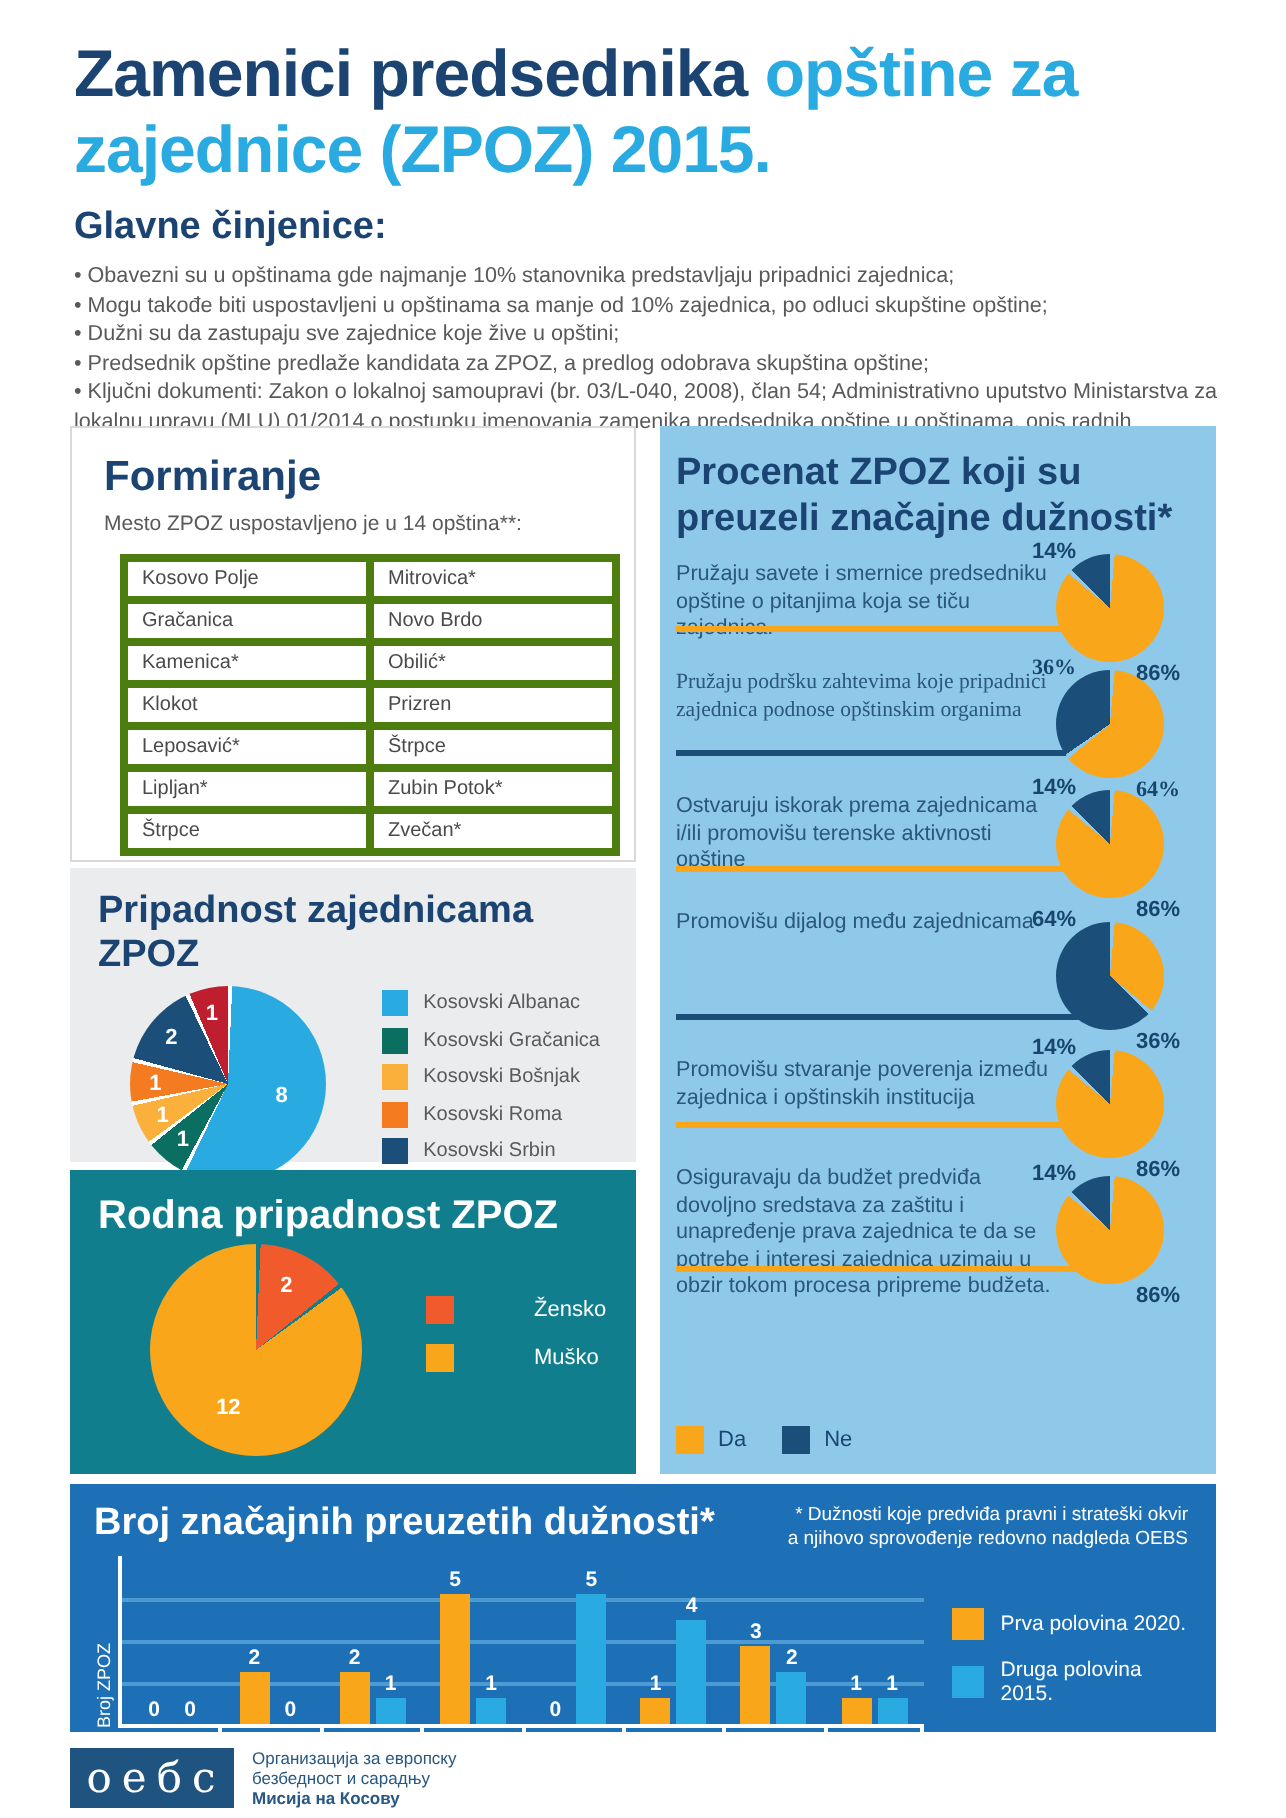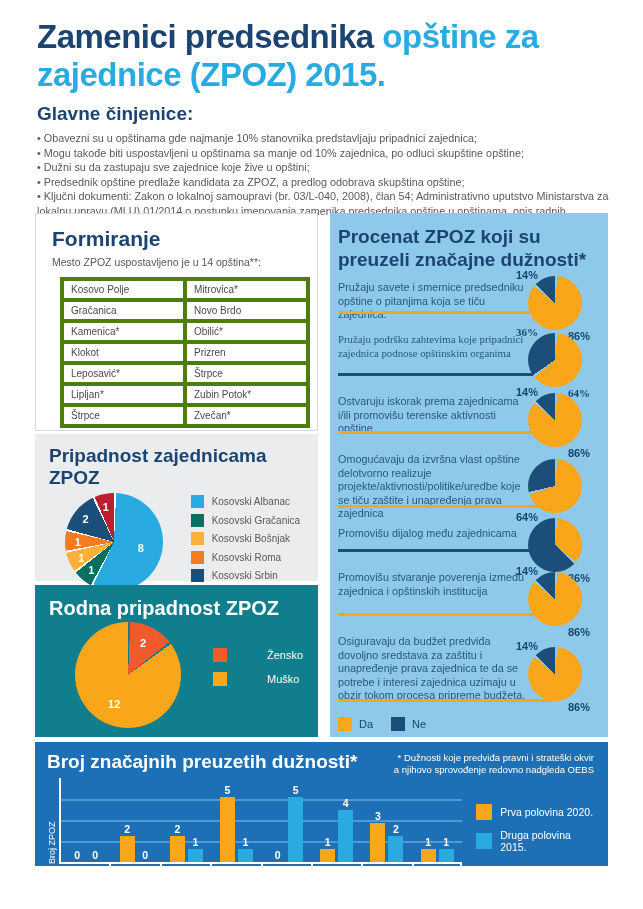--- a/index.html
+++ b/index.html
@@ -268,29 +268,20 @@
     <div class="duty-item">
       <div class="duty-rule" style="background: rgb(250, 166, 26);"></div>
       <div class="duty-text">Ostvaruju iskorak prema zajednicama i/ili promovišu terenske aktivnosti opštine</div>
       <div class="duty-pie-wrap">
         <span class="pct pct-ne">14%</span>
         <div class="duty-pie pie" style="background: conic-gradient(rgb(143, 201, 233) 0%, rgb(143, 201, 233) 1.4%, rgb(250, 166, 26) 1.4%, rgb(250, 166, 26) 86%, rgb(143, 201, 233) 86%, rgb(143, 201, 233) 87.4%, rgb(27, 78, 121) 87.4%, rgb(27, 78, 121) 100%);"></div>
         <span class="pct pct-da">86%</span>
       </div>
     </div>
 
-    <div class="duty-item">
-      <div class="duty-rule" style="background: rgb(250, 166, 26);"></div>
-      <div class="duty-text">Omogućavaju da izvršna vlast opštine delotvorno realizuje projekte/aktivnosti/politike/uredbe koje se tiču zaštite i unapređenja prava zajednica</div>
-      <div class="duty-pie-wrap">
-        <span class="pct pct-ne"></span>
-        <div class="duty-pie pie" style="background: conic-gradient(rgb(143, 201, 233) 0%, rgb(143, 201, 233) 1.4%, rgb(250, 166, 26) 1.4%, rgb(250, 166, 26) 70%, rgb(143, 201, 233) 70%, rgb(143, 201, 233) 71.4%, rgb(27, 78, 121) 71.4%, rgb(27, 78, 121) 100%);"></div>
-        <span class="pct pct-da"></span>
-      </div>
-    </div>
 
     <div class="duty-item">
       <div class="duty-rule" style="background: rgb(27, 78, 121);"></div>
       <div class="duty-text">Promovišu dijalog među zajednicama</div>
       <div class="duty-pie-wrap">
         <span class="pct pct-ne">64%</span>
         <div class="duty-pie pie" style="background: conic-gradient(rgb(143, 201, 233) 0%, rgb(143, 201, 233) 1.4%, rgb(250, 166, 26) 1.4%, rgb(250, 166, 26) 36%, rgb(143, 201, 233) 36%, rgb(143, 201, 233) 37.4%, rgb(27, 78, 121) 37.4%, rgb(27, 78, 121) 100%);"></div>
         <span class="pct pct-da">36%</span>
       </div>
     </div>
@@ -439,14 +430,22 @@
             <span class="lbl">Prva polovina 2020.</span>
           </div>
         <div class="legend-row">
             <span class="sw" style="background: rgb(41, 171, 226);"></span>
             <span class="lbl">Druga polovina 2015.</span>
           </div>
       </div>
     </div>
   </div>
 
+  <div class="footer">
+    <div class="oebs-box">оебс</div>
+    <div class="org-text">
+      <div>Организација за европску</div>
+      <div>безбедност и сарадњу</div>
+      <div class="b">Мисија на Косову</div>
+    </div>
+  </div>
 
 </div>
 
 </body></html>

